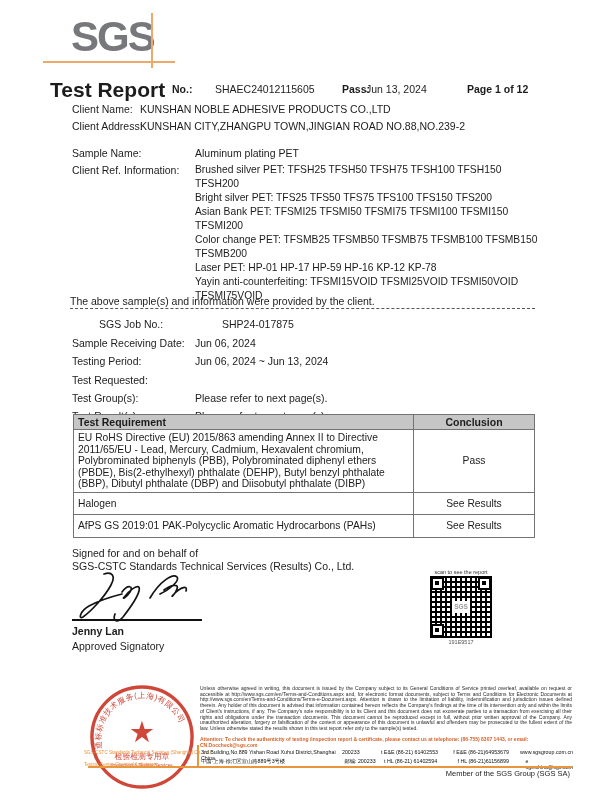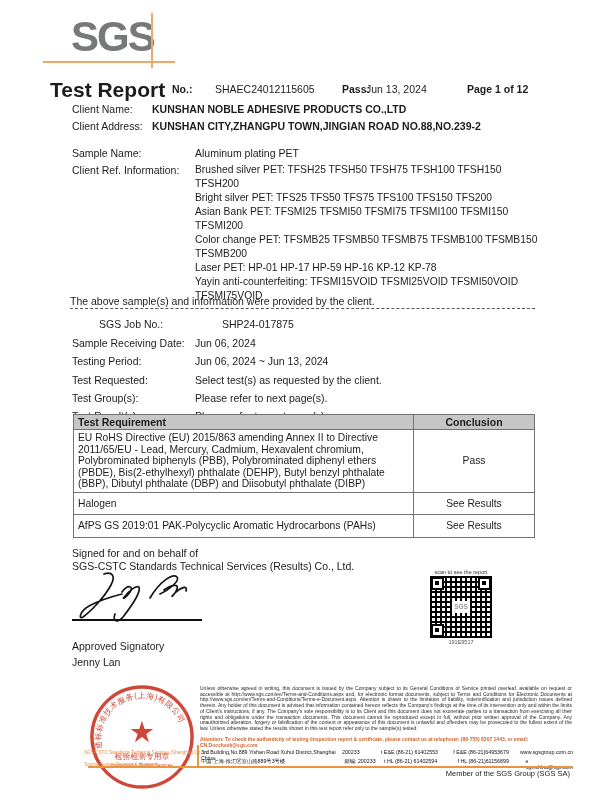--- a/index.html
+++ b/index.html
@@ -16,21 +16,21 @@
   .title{left:50px;top:78px;font-size:21px;font-weight:bold;}
   .fs10{font-size:10.5px;}
   .b{font-weight:bold;}
   .no-label{left:172px;top:83px;}
   .no-value{left:215px;top:83px;}
   .date-label{left:342px;top:83px;}
   .date-value{left:366px;top:83px;}
   .page-info{left:467px;top:83px;}
 
   .lab{left:72px;}
-  .client-val{left:152px;font-weight:bold;}
+  .client-val{left:140px;}
   .val{left:195px;}
   .r-cname{top:103px;} .r-caddr{top:120px;}
   .r-sname{top:147px;} .r-ref{top:164px;}
   .ref-block{left:195px;top:163px;width:350px;font-size:10.3px;line-height:14px;}
   .note{left:70px;top:295px;}
   .dashed{left:70px;top:308px;width:465px;border-top:1.5px dashed #555;height:0;}
 
   .j0{top:318px;margin-left:27px;} .j1{top:337px;} .j2{top:355px;} .j3{top:374px;} .j4{top:392px;} .j5{top:410px;}
 
   
@@ -41,21 +41,21 @@
   th.c2,td.c2{width:112px;text-align:center;}
   td.c1{padding:2px 4px;line-height:11.5px;}
   td.c2{padding:9px 2px;}
   .halrow td{padding-top:5px;padding-bottom:5px;}
 
   
   .sig1{left:72px;top:547px;}
   .sig2{left:72px;top:560px;}
   .sig-svg{left:70px;top:566px;}
   .sig-underline{left:72px;top:619px;width:130px;height:1.5px;background:#111;}
-  .signer-name{left:72px;top:656px;}
+  .signer-name{left:72px;top:625px;font-weight:bold;}
   .signer-title{left:72px;top:640px;}
 
   
   .qr-wrap{left:424px;top:569px;width:74px;text-align:center;}
   .qr-cap{font-size:5.5px;color:#333;}
   .qr-box{position:relative;width:62px;height:62px;margin:1px auto;
      background:
        repeating-linear-gradient(90deg,#000 0 2px,transparent 2px 5px),
        repeating-linear-gradient(0deg,#000 0 2px,#fff 2px 5px);}
   .qr-f{position:absolute;width:13px;height:13px;border:2.5px solid #000;background:#fff;box-sizing:border-box;}
@@ -112,21 +112,20 @@
   <div class="abs fs10 note">The above sample(s) and information were provided by the client.</div>
   <div class="abs dashed"></div>
 
   <div class="abs fs10 lab j0">SGS Job No.:</div>
   <div class="abs fs10 val j0">SHP24-017875</div>
   <div class="abs fs10 lab j1">Sample Receiving Date:</div>
   <div class="abs fs10 val j1">Jun 06, 2024</div>
   <div class="abs fs10 lab j2">Testing Period:</div>
   <div class="abs fs10 val j2">Jun 06, 2024 ~ Jun 13, 2024</div>
   <div class="abs fs10 lab j3">Test Requested:</div>
-  <div class="abs fs10 val j3">Select test(s) as requested by the client.</div>
   <div class="abs fs10 lab j4">Test Group(s):</div>
   <div class="abs fs10 val j4">Please refer to next page(s).</div>
   <div class="abs fs10 lab j5">Test Result(s):</div>
   <div class="abs fs10 val j5">Please refer to next page(s).</div>
 
   <div class="abs tbl-wrap">
     <table>
       <thead>
         <tr>
           <th class="c1">Test Requirement</th>

